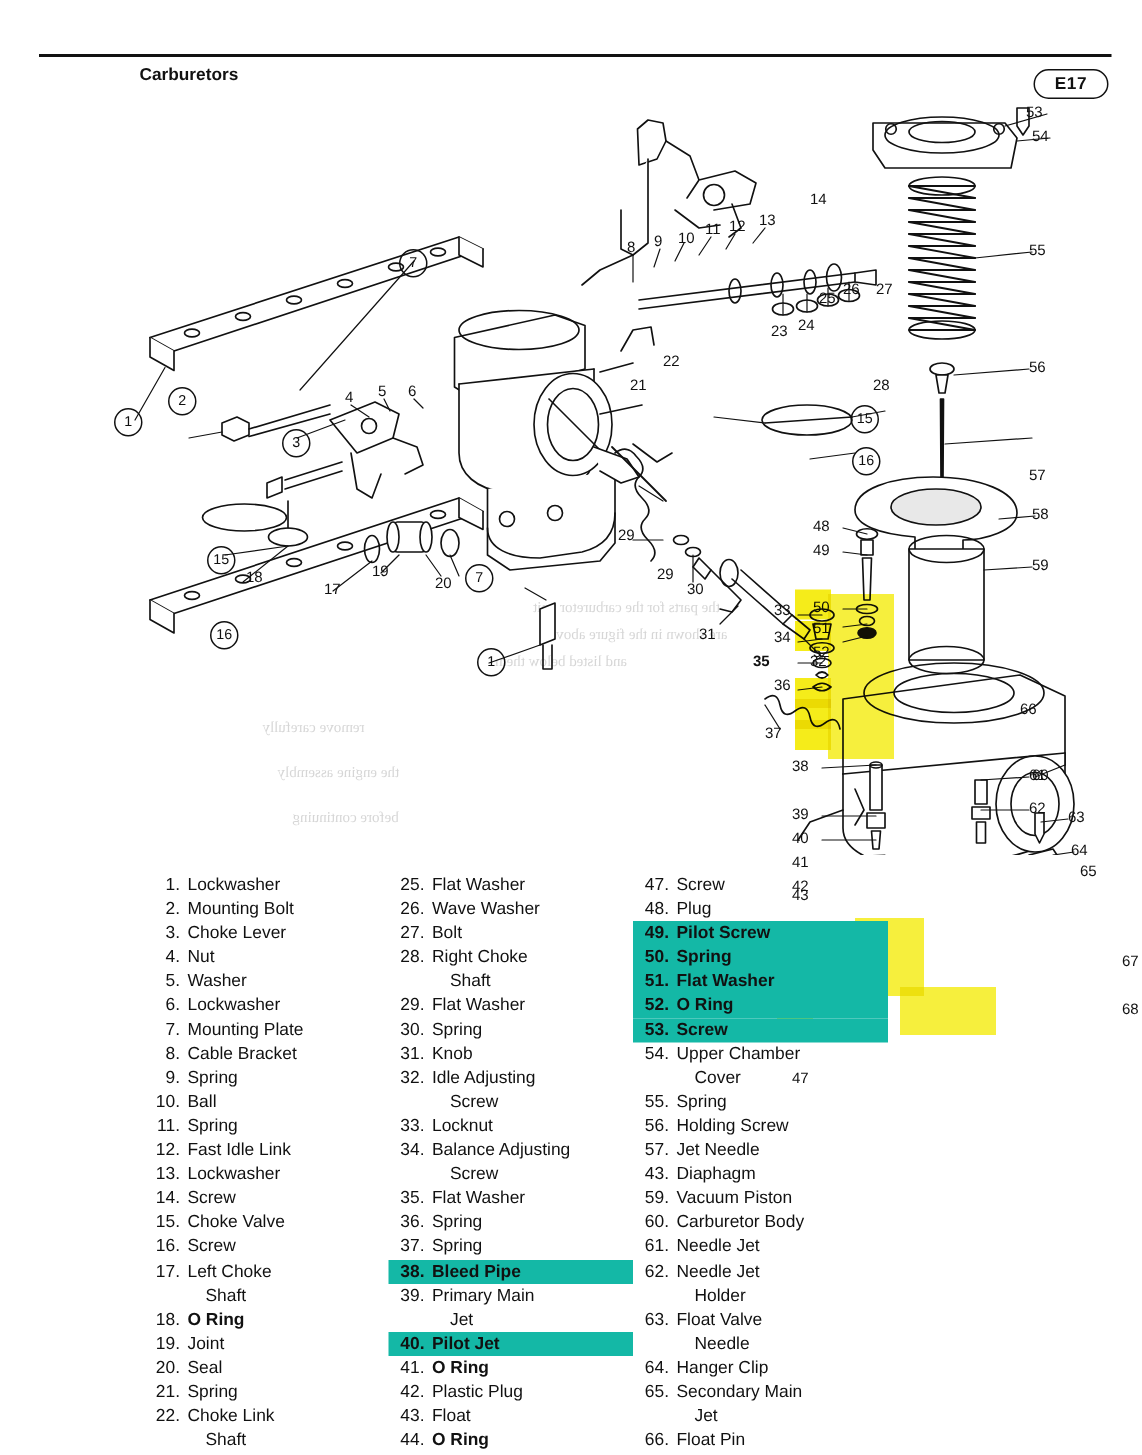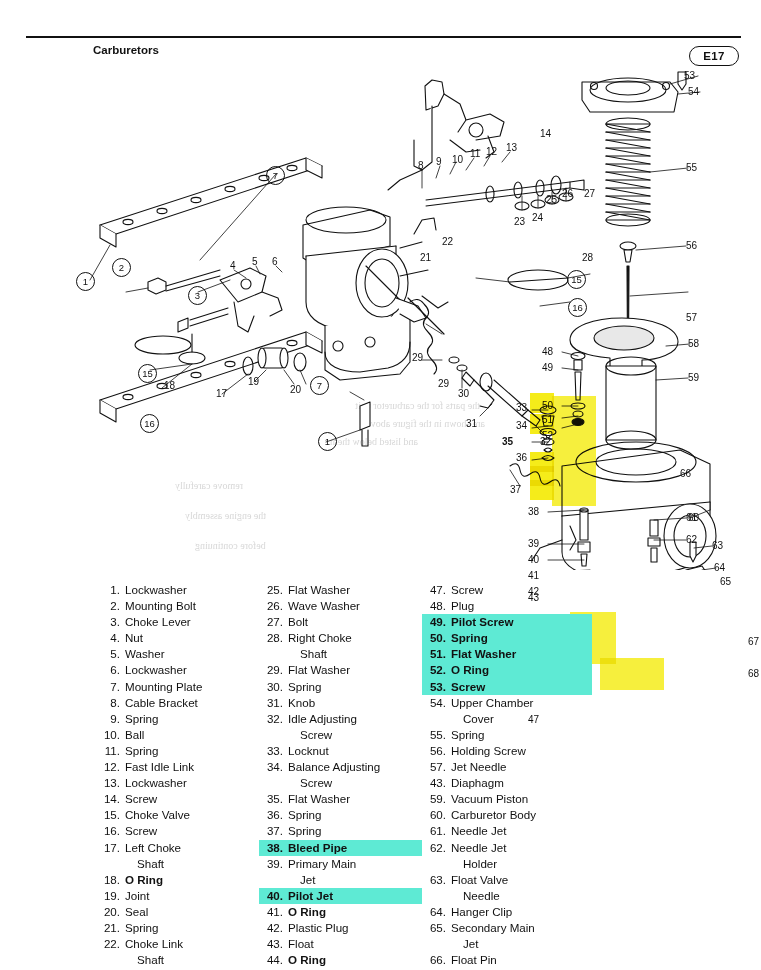--- a/index.html
+++ b/index.html
@@ -128,21 +128,21 @@
     text-align: right;
     flex: 0 0 24px;
     padding-right: 5px;
   }
   .parts .txt {
     flex: 1 1 auto;
   }
   .parts .entry.cont .num { visibility: hidden; }
   .parts .entry.cont .txt { padding-left: 12px; }
   .parts .entry.hlrow {
-    background: #5eead4;
+    background: #14b8a6;
     font-weight: bold;
   }
   .parts .entry.hlrow .txt,
   .parts .entry.hlrow .num { font-weight: bold; }
   .parts .oring { font-weight: bold; }
 
   
   .ghost {
     position: absolute;
     color: rgba(120,120,120,0.30);

